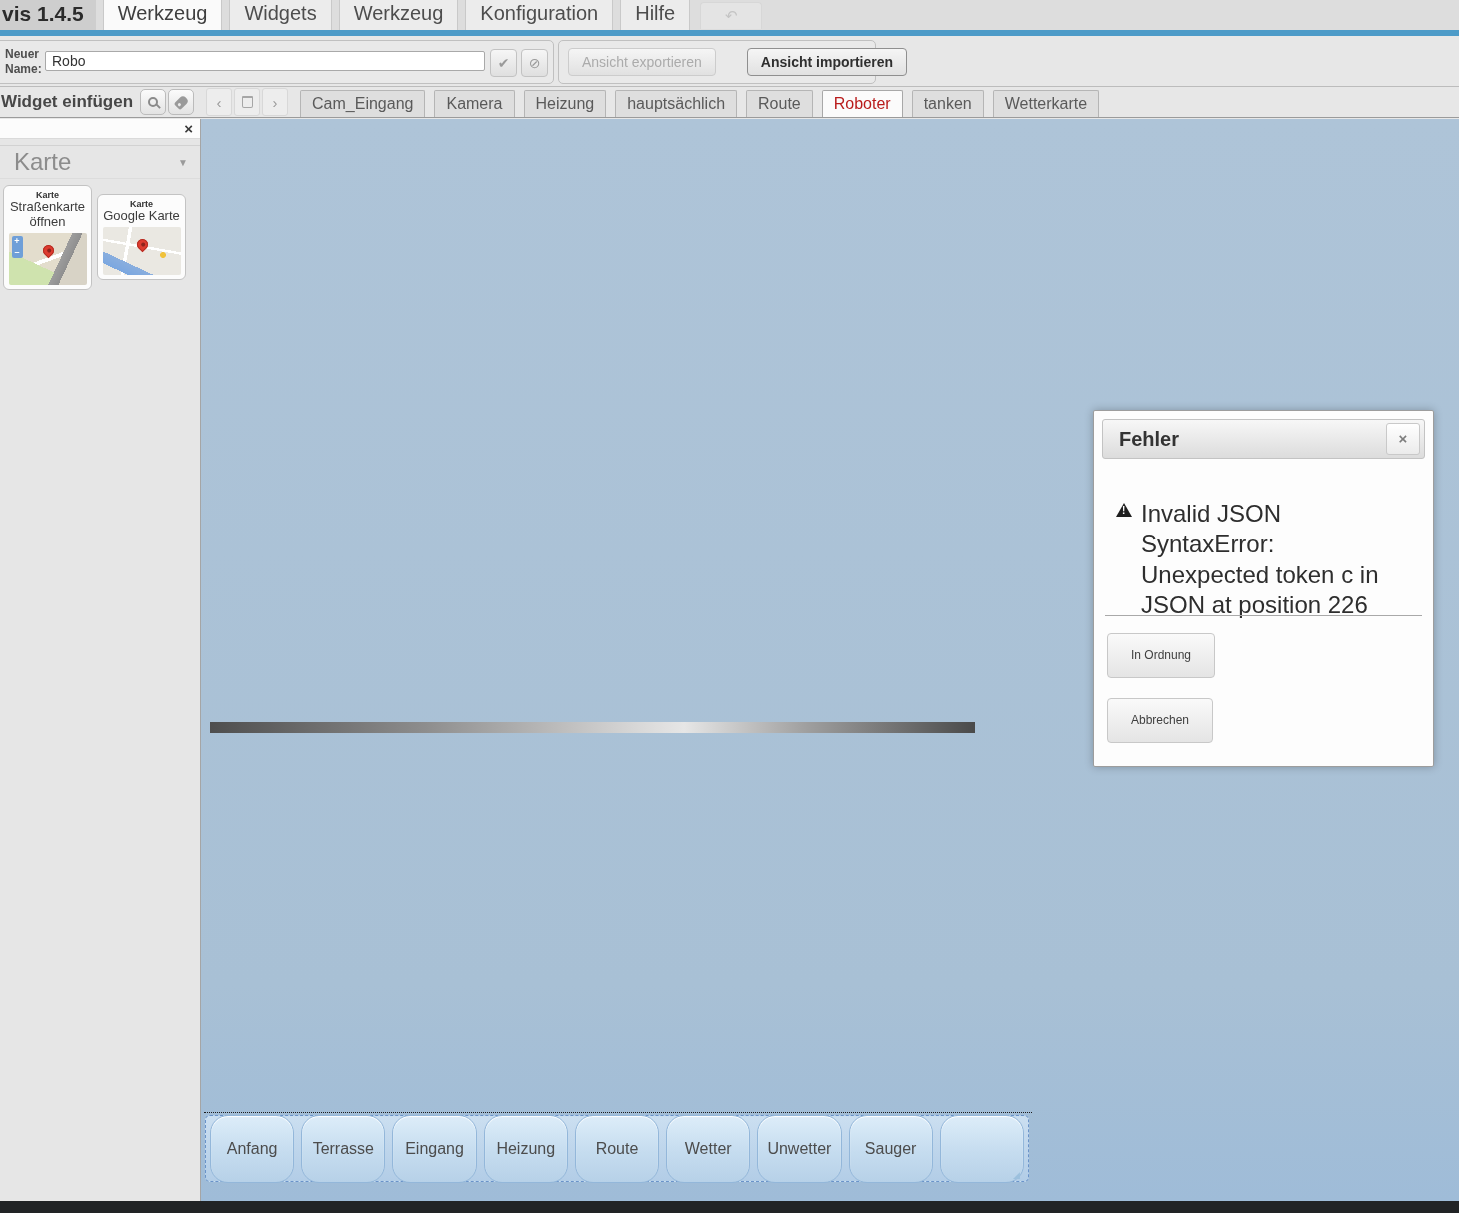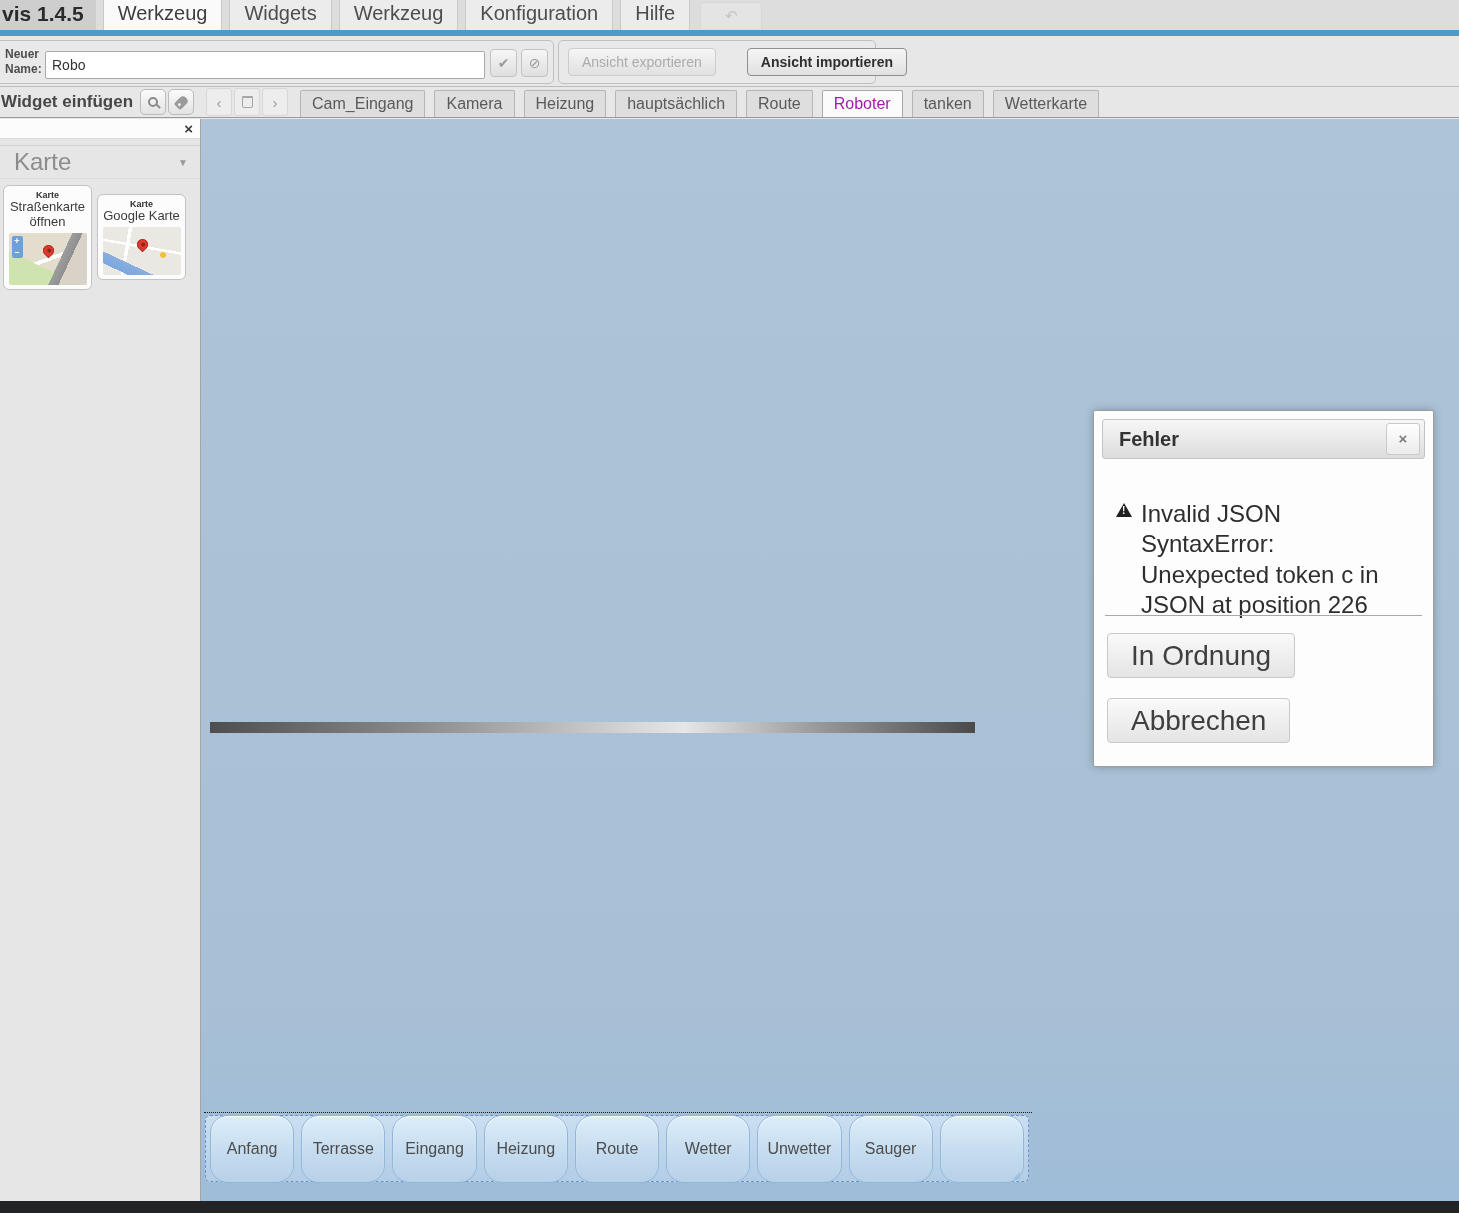--- a/index.html
+++ b/index.html
@@ -22,21 +22,21 @@
   .blue-line { position:absolute; left:0; top:30px; width:1459px; height:6px; background:#4d9bc8; }
 
   
   .row2 { position:absolute; left:0; top:36px; width:1459px; height:51px; background:#e7e7e7;
           border-bottom:1px solid #bcbcbc; }
   .panel { position:absolute; top:4px; height:44px; border:1px solid #c0c0c0; border-radius:5px;
            background:#e9e9e9; }
   .panel-name { left:-6px; width:560px; }
   .name-label { position:absolute; left:10px; top:6px; font-size:12px; font-weight:bold;
                 color:#4e4e4e; line-height:1.25; }
-  .name-input { position:absolute; left:50px; top:10px; width:440px; height:28px;
+  .name-input { position:absolute; left:50px; top:10px; width:440px; height:20px;
                 border:1px solid #a9a9a9; border-radius:2px; background:#ffffff; font-size:14px;
                 padding:0 6px; color:#333; font-family:"Liberation Sans", sans-serif; }
   .mini-btn { position:absolute; top:8px; width:27px; height:28px; border:1px solid #c2c2c2;
               border-radius:4px; background:linear-gradient(180deg,#f6f6f6,#dfdfdf);
               color:#9a9a9a; font-size:14px; text-align:center; line-height:26px; }
   .btn-ok-name { left:495px; }
   .btn-cancel-name { left:526px; }
   .panel-exim { left:558px; width:318px; display:flex; align-items:center; gap:23px; padding:0 9px; }
   .bar-btn { height:28px; padding:0 13px; border-radius:4px; font-size:14px;
              background:linear-gradient(180deg,#f5f5f5,#e1e1e1); border:1px solid #bdbdbd;
@@ -52,21 +52,21 @@
               background:linear-gradient(180deg,#fbfbfb,#e3e3e3); display:flex; align-items:center;
               justify-content:center; }
   .flat-btn { width:26px; height:28px; margin:0 1px 1px 1px; border:1px solid #d8d8d8; border-radius:3px;
               background:#ededed; color:#9a9a9a; font-size:15px; display:flex; align-items:center;
               justify-content:center; }
   .nav-gap { width:10px; }
   .view-tabs { display:flex; align-items:flex-end; margin-left:11px; }
   .view-tab { height:27px; line-height:25px; padding:0 11px; margin-right:9px; font-size:16px;
               color:#5a5a5a; background:#dedede; border:1px solid #b5b5b5; border-bottom:none;
               border-radius:2px 2px 0 0; white-space:nowrap; }
-  .view-tab.active { background:#fbfbfb; color:#a21caf; border-color:#a8a8a8; }
+  .view-tab.active { background:#fbfbfb; color:#b91c1c; border-color:#a8a8a8; }
 
   
   .magnifier { width:10px; height:10px; border:2px solid #8a8a8a; border-radius:50%; position:relative; }
   .magnifier::after { content:""; position:absolute; width:6px; height:2px; background:#8a8a8a;
                       right:-5px; bottom:-2px; transform:rotate(45deg); }
   .tagshape { width:13px; height:9px; background:#9a9a9a; border-radius:2px 4px 4px 2px;
               transform:rotate(-45deg); position:relative; }
   .tagshape::after { content:""; position:absolute; width:3px; height:3px; background:#e9e9e9;
                      border-radius:50%; left:2px; top:3px; }
   .trash { width:11px; height:12px; border:1px solid #a6a6a6; border-top:2px solid #a6a6a6;
@@ -126,21 +126,21 @@
   .dialog-close { width:34px; height:32px; border:1px solid #c9c9c9; border-radius:3px;
                   background:linear-gradient(180deg,#ffffff,#ebebeb); color:#7d7d7d; font-weight:bold;
                   font-size:15px; text-align:center; line-height:30px; }
   .dialog-body { position:absolute; left:22px; top:88px; display:flex; gap:9px; }
   .warn-triangle { width:0; height:0; border-left:8px solid transparent; border-right:8px solid transparent;
                    border-bottom:14px solid #1f1f1f; position:relative; margin-top:4px; }
   .warn-triangle::after { content:"!"; position:absolute; left:-2px; top:2px; color:#fdfdfd;
                           font-size:10px; font-weight:bold; }
   .dialog-msg { width:250px; font-size:24px; color:#2e2e2e; line-height:1.27; }
   .dialog-sep { position:absolute; left:11px; right:11px; top:204px; border-top:1px solid #a9a9a9; }
-  .dialog-btn { position:absolute; left:13px; height:45px; padding:0 23px; font-size:28px; color:#3f3f3f;
+  .dialog-btn { position:absolute; left:13px; height:45px; padding:0 23px; font-size:12px; color:#3f3f3f;
                 background:linear-gradient(180deg,#fafafa,#e4e4e4); border:1px solid #c8c8c8;
                 border-radius:4px; line-height:43px; white-space:nowrap; }
   .dialog-btn.ok { top:222px; }
   .dialog-btn.cancel { top:287px; }
 
   
   .nav-group-wrap { position:absolute; left:4px; top:996px; }
   .dotted-line { position:absolute; left:-1px; top:-3px; width:828px; border-top:1px dotted #1c1c1c; }
   .nav-group { width:824px; height:67px; border:1px dashed #6a93c9; border-radius:5px;
                background:linear-gradient(180deg, rgba(216,234,249,.75), rgba(185,211,236,.75));

